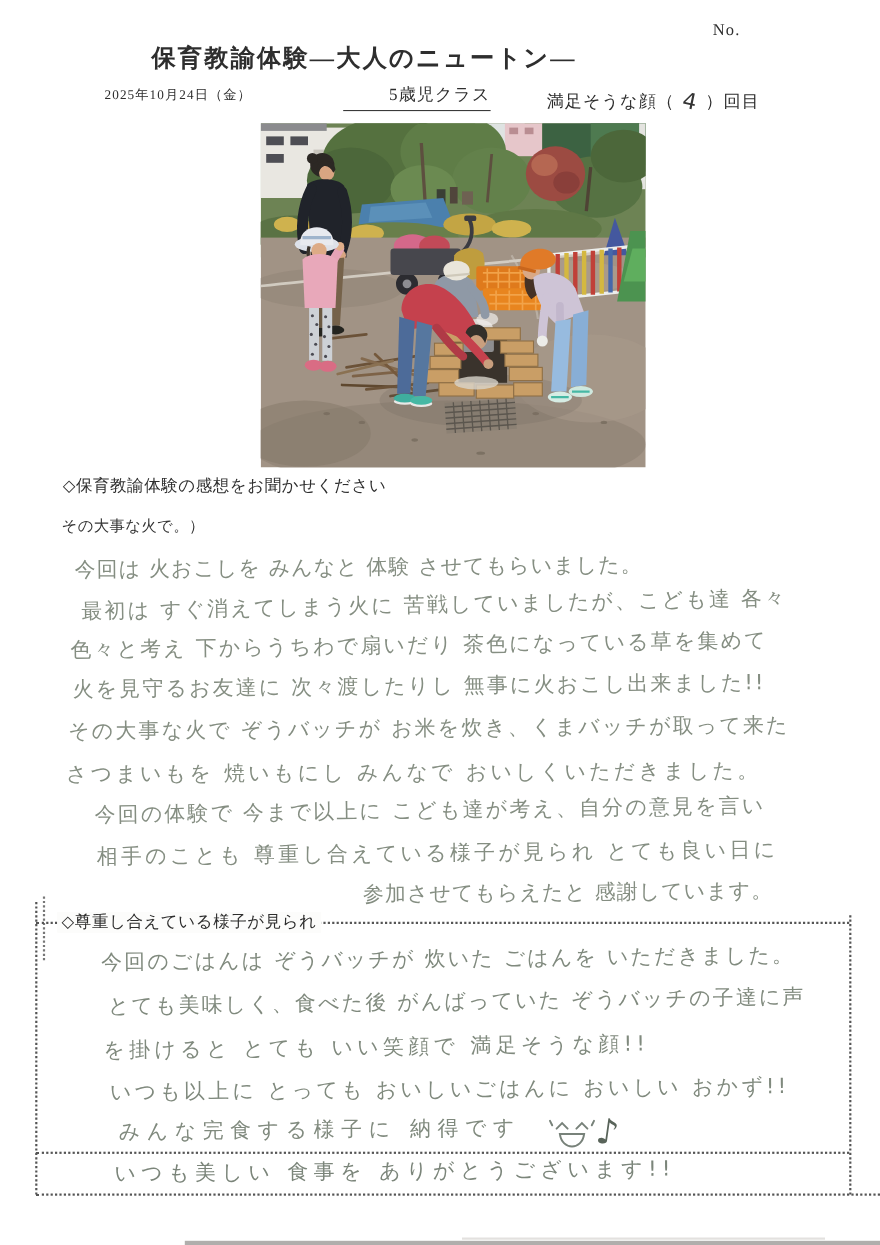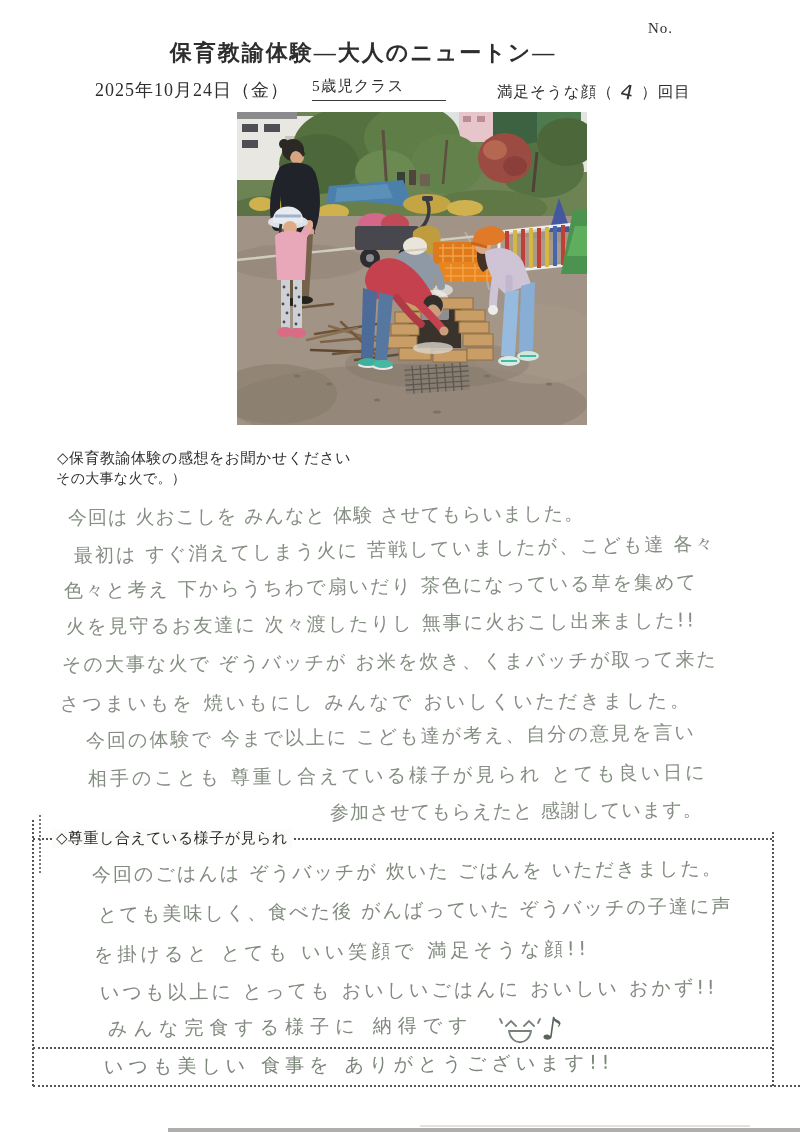--- a/index.html
+++ b/index.html
@@ -11,26 +11,26 @@
   .print{position:absolute;color:#2e2e2e;white-space:nowrap;}
   .hand{
     position:absolute;font-family:"DejaVu Sans",sans-serif;color:#858e82;
     font-size:19px;letter-spacing:2px;white-space:nowrap;transform-origin:left center;
   }
   .hand2{color:#808a7e;}
   .dot-h{position:absolute;height:0;border-top:2px dotted #555;}
   .dot-v{position:absolute;width:0;border-left:2px dotted #555;}
   .title{
     left:0;top:38px;width:662px;text-align:center;
-    font-size:22px;font-weight:600;letter-spacing:2px;padding-left:32px;
+    font-size:22px;font-weight:600;letter-spacing:2px;
   }
   .no-label{left:648px;top:20px;font-size:15px;letter-spacing:1px;}
-  .date-text{left:95px;top:78px;font-size:18px;letter-spacing:1px;}
+  .date-text{left:95px;top:78px;font-size:12px;letter-spacing:1px;}
   .class-name{
-    left:312px;top:76px;width:134px;text-align:left;font-size:15.5px;
+    left:312px;top:76px;width:134px;text-align:right;font-size:15.5px;
     letter-spacing:1px;border-bottom:1.5px solid #3a3a3a;padding-bottom:3px;
   }
   .session{left:497px;top:78px;font-size:15.5px;letter-spacing:1px;}
   .session-num{
     display:inline-block;font-family:"DejaVu Sans",sans-serif;font-size:20px;
     color:#333;transform:rotate(12deg) translateY(2px);margin:0 7px;font-weight:500;
   }
   .sec-heading{font-size:15px;letter-spacing:0.5px;}
   .sec-note{font-size:14px;letter-spacing:0.3px;color:#333;}
   .meal-heading{
@@ -295,21 +295,21 @@
     <g fill="#776c5e" opacity="0.8">
       <ellipse cx="60" cy="264" rx="3" ry="1.5"></ellipse>
         <ellipse cx="92" cy="272" rx="3" ry="1.5"></ellipse>
       <ellipse cx="250" cy="264" rx="3" ry="1.5"></ellipse>
         <ellipse cx="312" cy="272" rx="3" ry="1.5"></ellipse>
       <ellipse cx="200" cy="300" rx="4" ry="1.5"></ellipse>
         <ellipse cx="140" cy="288" rx="3" ry="1.5"></ellipse>
     </g>
   </svg>
 
-  <div class="print sec-heading" style="left:57px;top:449px;">◇保育教諭体験の感想をお聞かせください</div>
+  <div class="print sec-heading" style="left:57px;top:432px;">◇保育教諭体験の感想をお聞かせください</div>
   <div class="print sec-note" style="left:56px;top:470px;">その大事な火で。）</div>
 
   <div class="hand" style="left:68px;top:505px;letter-spacing:1px;transform:rotate(-0.5deg);">今回は 火おこしを みんなと 体験 させてもらいました。</div>
   <div class="hand" style="left:74px;top:543px;transform:rotate(-1.1deg);">最初は すぐ消えてしまう火に 苦戦していましたが、こども達 各々</div>
   <div class="hand" style="left:64px;top:578px;transform:rotate(-0.8deg);">色々と考え 下からうちわで扇いだり 茶色になっている草を集めて</div>
   <div class="hand" style="left:66px;top:614px;transform:rotate(-0.6deg);">火を見守るお友達に 次々渡したりし 無事に火おこし出来ました!!</div>
   <div class="hand" style="left:62px;top:652px;transform:rotate(-0.5deg);">その大事な火で ぞうバッチが お米を炊き、くまバッチが取って来た</div>
   <div class="hand" style="left:60px;top:691px;letter-spacing:3px;transform:rotate(-0.3deg);">さつまいもを 焼いもにし みんなで おいしくいただきました。</div>
   <div class="hand" style="left:86px;top:728px;transform:rotate(-0.8deg);">今回の体験で 今まで以上に こども達が考え、自分の意見を言い</div>
   <div class="hand" style="left:88px;top:766px;letter-spacing:3px;transform:rotate(-0.6deg);">相手のことも 尊重し合えている様子が見られ とても良い日に</div>

